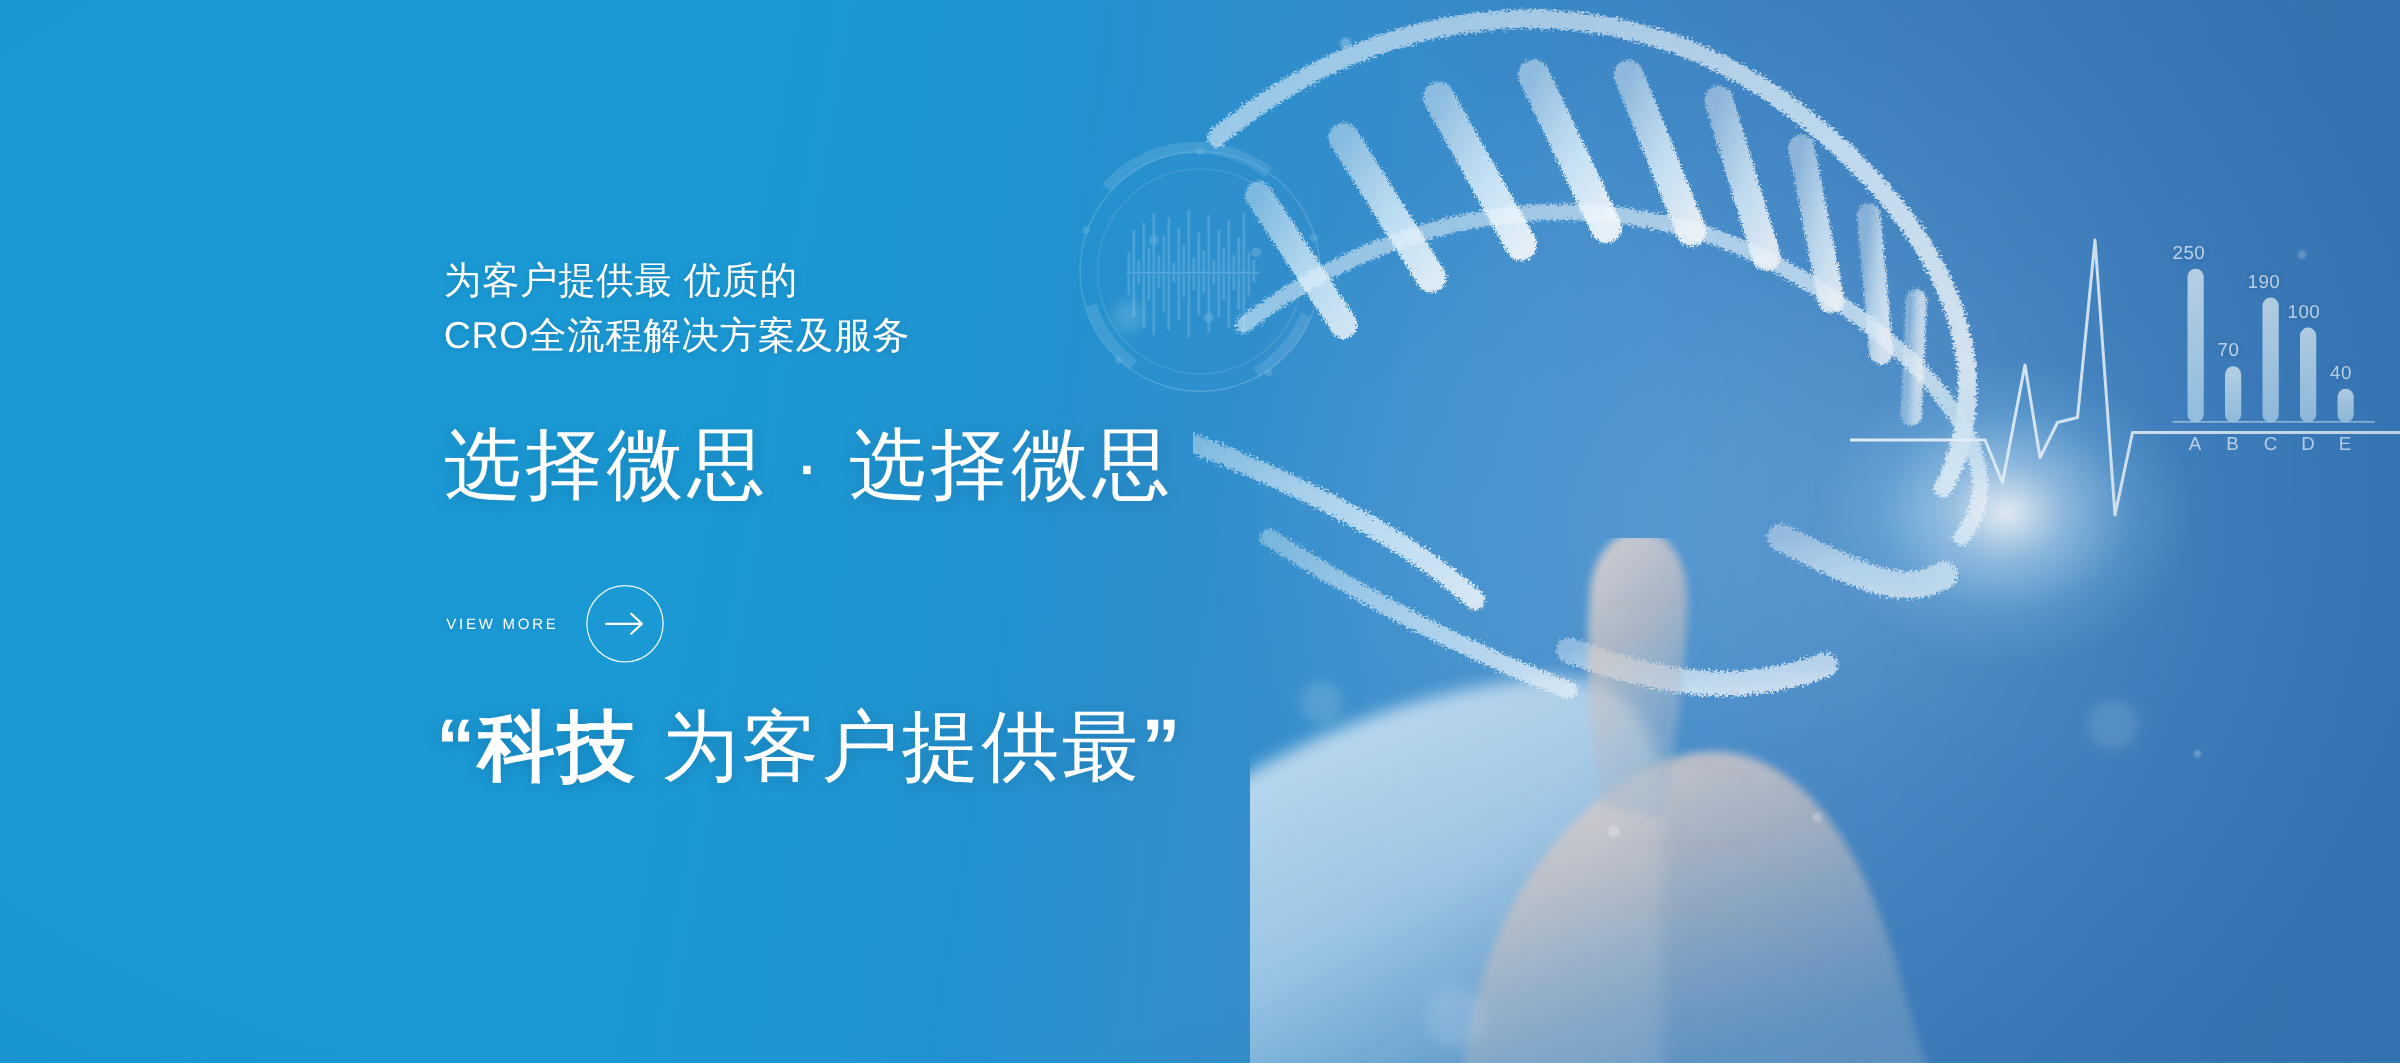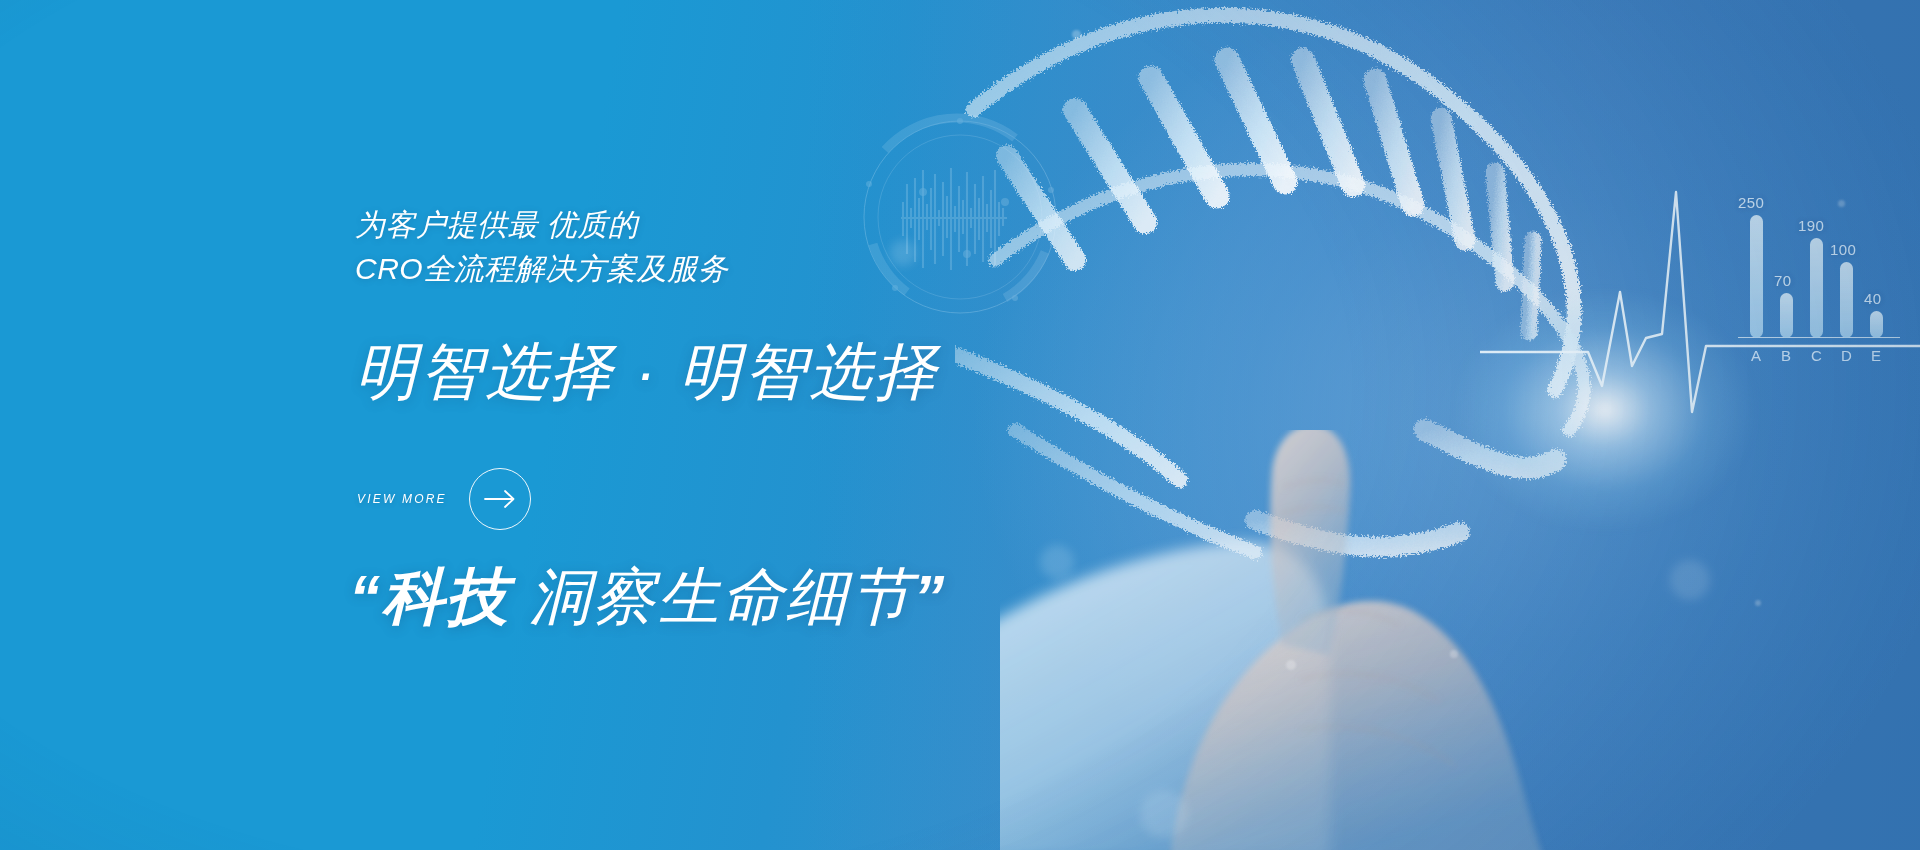--- a/index.html
+++ b/index.html
@@ -79,21 +79,21 @@
   }
   .chart .cat{
     position:absolute;top:0;color:#e4f3ff;font-size:15px;letter-spacing:1px;
   }
 
   
   .bokeh{position:absolute;border-radius:50%;background:rgba(255,255,255,.28);filter:blur(1px);}
   .bokeh.soft{background:rgba(235,248,255,.16);filter:blur(5px);}
 
   
-  .content{position:absolute;left:355px;top:0;width:900px;height:812px;font-style:italic;}
+  .content{position:absolute;left:355px;top:0;width:900px;height:812px;}
 
   .subtitle{
     position:absolute;top:203px;left:0;
     color:#ffffff;font-size:30px;line-height:1.45;font-weight:400;
     letter-spacing:.5px;text-shadow:0 1px 6px rgba(18,72,120,.28);
     white-space:pre-line;
   }
   .headline{
     position:absolute;top:330px;left:0;
     color:#ffffff;font-size:62px;font-weight:400;letter-spacing:3px;
@@ -285,29 +285,29 @@
   <div class="bokeh soft" style="left:890px;top:240px;width:26px;height:26px;"></div>
   <div class="bokeh" style="left:1755px;top:600px;width:6px;height:6px;"></div>
 
   <div class="bg-vignette"></div>
 
   <div class="content">
 
     <div class="subtitle">为客户提供最 优质的
 CRO全流程解决方案及服务</div>
 
-    <div class="headline">明智选择 · 明智选择</div>
+    <div class="headline">选择微思 · 选择微思</div>
 
     <div class="viewmore">
       <span class="vm-label">VIEW MORE</span>
       <span class="vm-circle">
         <svg width="34" height="20" viewBox="0 0 34 20" xmlns="http://www.w3.org/2000/svg">
           <path d="M2 10 H30 M22 2 L30.5 10 L22 18" fill="none" stroke="#ffffff" stroke-width="1.8" stroke-linecap="round" stroke-linejoin="round"></path>
         </svg>
       </span>
     </div>
 
     <div class="quote">
-      <span class="qmark">“</span><span class="strong">科技</span><span class="light"> </span><span class="light">洞察生命细节</span><span class="qmark">”</span>
+      <span class="qmark">“</span><span class="strong">科技</span><span class="light"> </span><span class="light">为客户提供最</span><span class="qmark">”</span>
     </div>
 
   </div>
 </div>
 
 </body></html>

